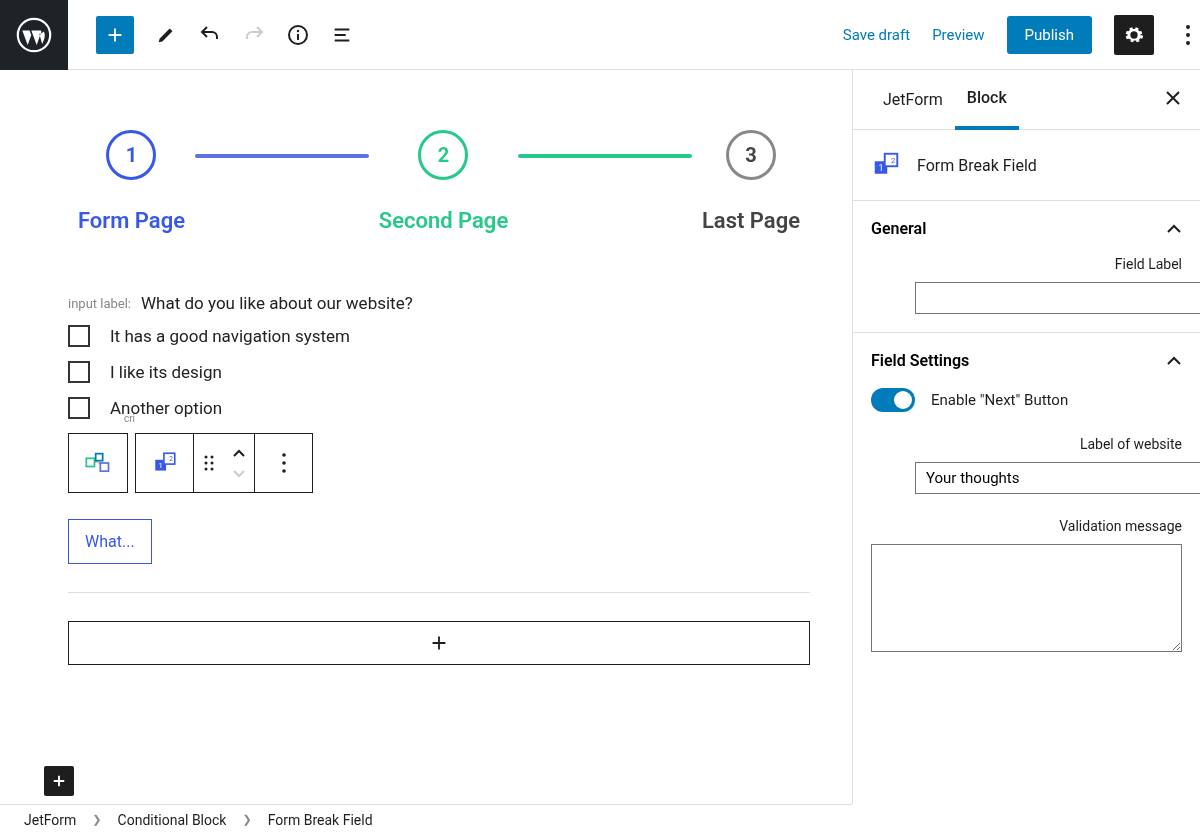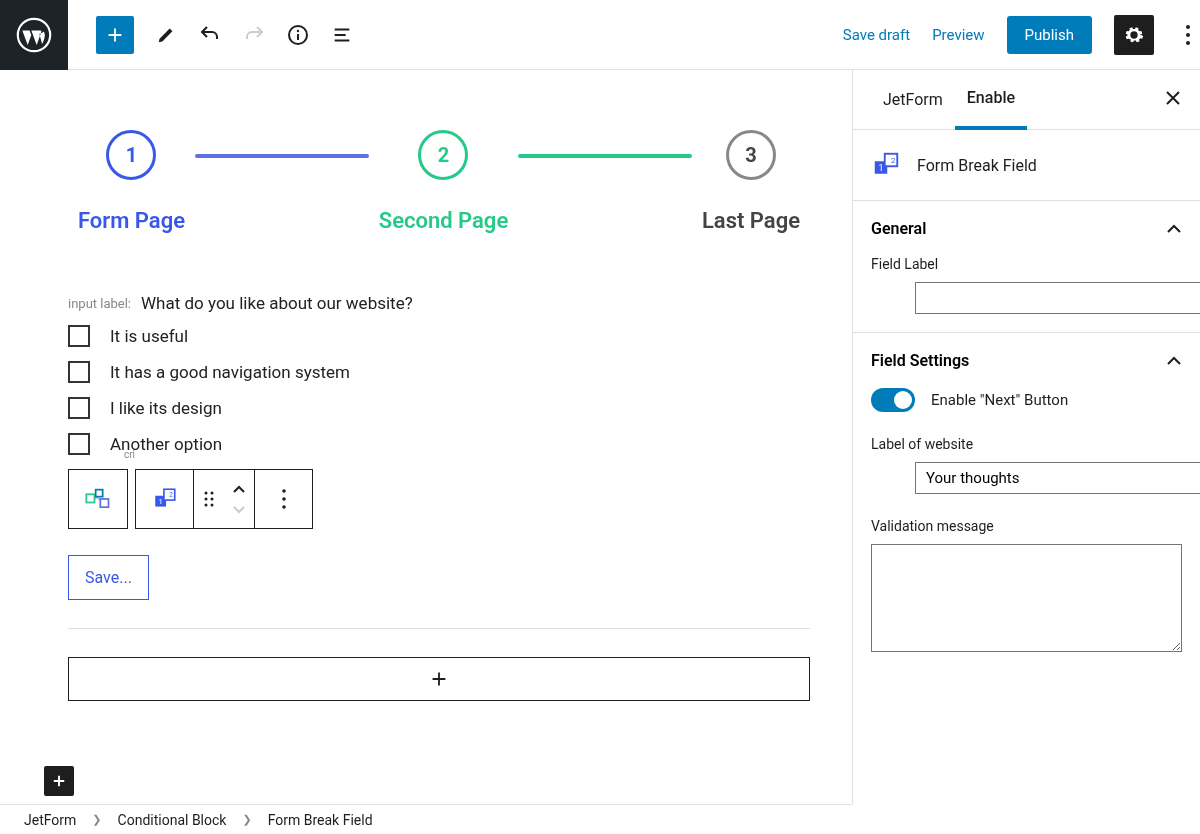--- a/index.html
+++ b/index.html
@@ -83,21 +83,21 @@
 .sb-tab { padding: 0 12px; font-size: 16px; color: #1e1e1e; height: 60px; display: flex; align-items: center; cursor: pointer; }
 .sb-tab.active { border-bottom: 4px solid #007cba; font-weight: 500; }
 .sb-close { margin-left: auto; }
 
 .sb-block-header { display: flex; align-items: center; gap: 16px; padding: 20px 18px; border-bottom: 1px solid #e0e0e0; }
 .sb-block-icon { width: 30px; height: 30px; }
 .sb-block-title { font-size: 16px; color: #1e1e1e; }
 
 .sb-section { border-bottom: 1px solid #e0e0e0; padding: 18px; }
 .sb-section-head { display: flex; align-items: center; justify-content: space-between; font-size: 16px; font-weight: 600; margin-bottom: 18px; }
-.sb-label { font-size: 14px; color: #1e1e1e; margin-bottom: 10px; }
+.sb-label { font-size: 14px; color: #1e1e1e; margin-bottom: 10px; text-align: right; }
 .sb-input { width: 100%; border: 1px solid #757575; padding: 10px; font-size: 15px; height: 32px; margin-left: 44px; }
 .sb-textarea { width: 100%; border: 1px solid #757575; padding: 10px; font-size: 15px; height: 108px; resize: both; }
 .sb-help { font-size: 13px; color: #888; margin-top: 10px; line-height: 1.5; }
 .sb-toggle-row { display: flex; align-items: center; gap: 16px; margin: 4px 0 24px 0; }
 .toggle { width: 44px; height: 24px; background: #007cba; border-radius: 12px; position: relative; }
 .toggle::after { content: ''; width: 18px; height: 18px; background: #fff; border-radius: 50%; position: absolute; right: 3px; top: 3px; }
 .toggle-label { font-size: 15px; color: #1e1e1e; }
 
 
 .breadcrumb { position: absolute; bottom: 0; left: 0; right: 348px; height: 30px; background: #fff; display: flex; align-items: center; padding: 0 24px; gap: 16px; border-top: 1px solid #e0e0e0; font-size: 14px; color: #1e1e1e; }
@@ -187,24 +187,20 @@
             <div class="step-label">Last Page</div>
           </div>
         </div>
 
         
         <div class="question-row">
           <span class="input-label">input label:</span>
           <span class="question-text">What do you like about our website?</span>
         </div>
         <div class="options">
-          <div class="option">
-            <div class="checkbox"></div>
-            <span class="option-text">It is useful</span>
-          </div>
           <div class="option">
             <div class="checkbox"></div>
             <span class="option-text">It has a good navigation system</span>
           </div>
           <div class="option">
             <div class="checkbox"></div>
             <span class="option-text">I like its design</span>
           </div>
           <div class="option">
             <div class="checkbox"></div>
@@ -257,41 +253,41 @@
                 <svg width="4" height="20" viewBox="0 0 4 20">
                     <circle cx="2" cy="2" r="1.8" fill="#1e1e1e"></circle>
                     <circle cx="2" cy="10" r="1.8" fill="#1e1e1e"></circle>
                     <circle cx="2" cy="18" r="1.8" fill="#1e1e1e"></circle>
                   </svg>
               </div>
             </div>
           </div>
         </div>
 
-        <div class="next-btn">Save...</div>
+        <div class="next-btn">What...</div>
         <div class="hr"></div>
 
         <div class="add-more">
           <svg width="22" height="22" viewBox="0 0 24 24">
               <path d="M12 5v14M5 12h14" stroke="#1e1e1e" stroke-width="2"></path>
             </svg>
         </div>
       </div>
     </div>
     <div class="floating-add">
       <svg width="18" height="18" viewBox="0 0 24 24">
           <path d="M12 5v14M5 12h14" stroke="#fff" stroke-width="2.5"></path>
         </svg>
     </div>
   </div>
 
   <div class="sidebar">
     <div class="sb-tabs">
       <div class="sb-tab">JetForm</div>
-      <div class="sb-tab active">Enable</div>
+      <div class="sb-tab active">Block</div>
       <div class="sb-close">
         <svg width="18" height="18" viewBox="0 0 18 18">
             <path d="M3 3l12 12M15 3L3 15" stroke="#1e1e1e" stroke-width="2"></path>
           </svg>
       </div>
     </div>
 
     <div class="sb-block-header">
       <div class="sb-block-icon">
         <svg width="30" height="30" viewBox="0 0 24 24">

